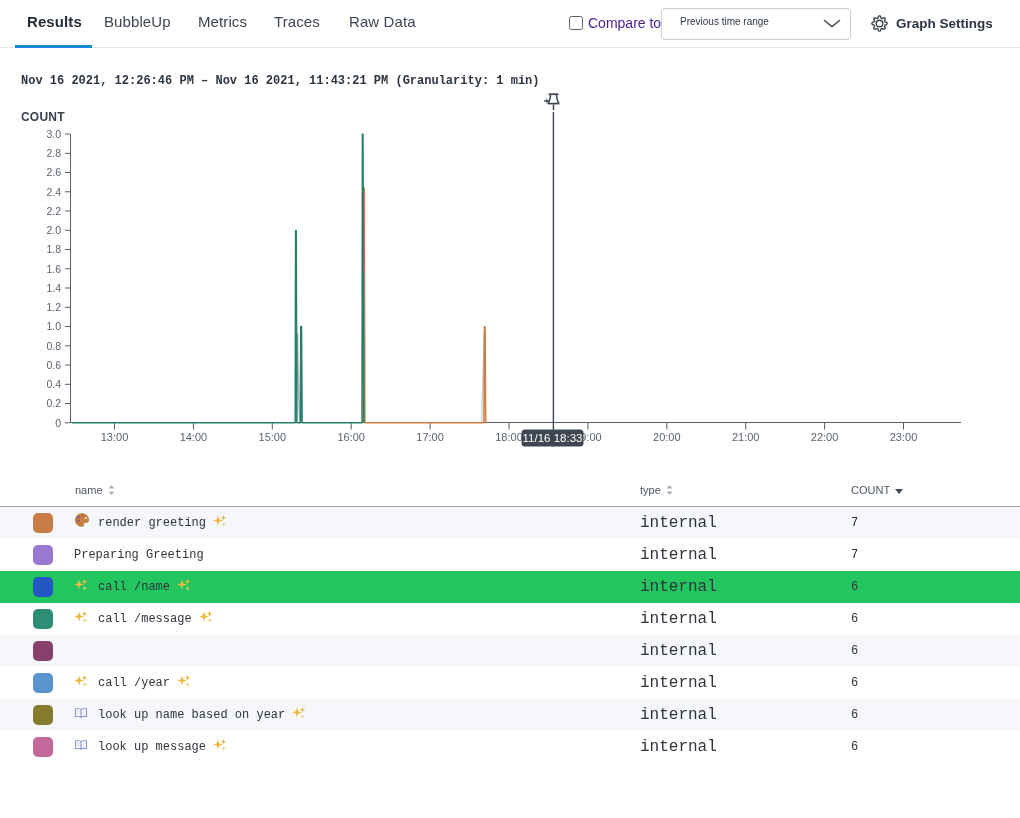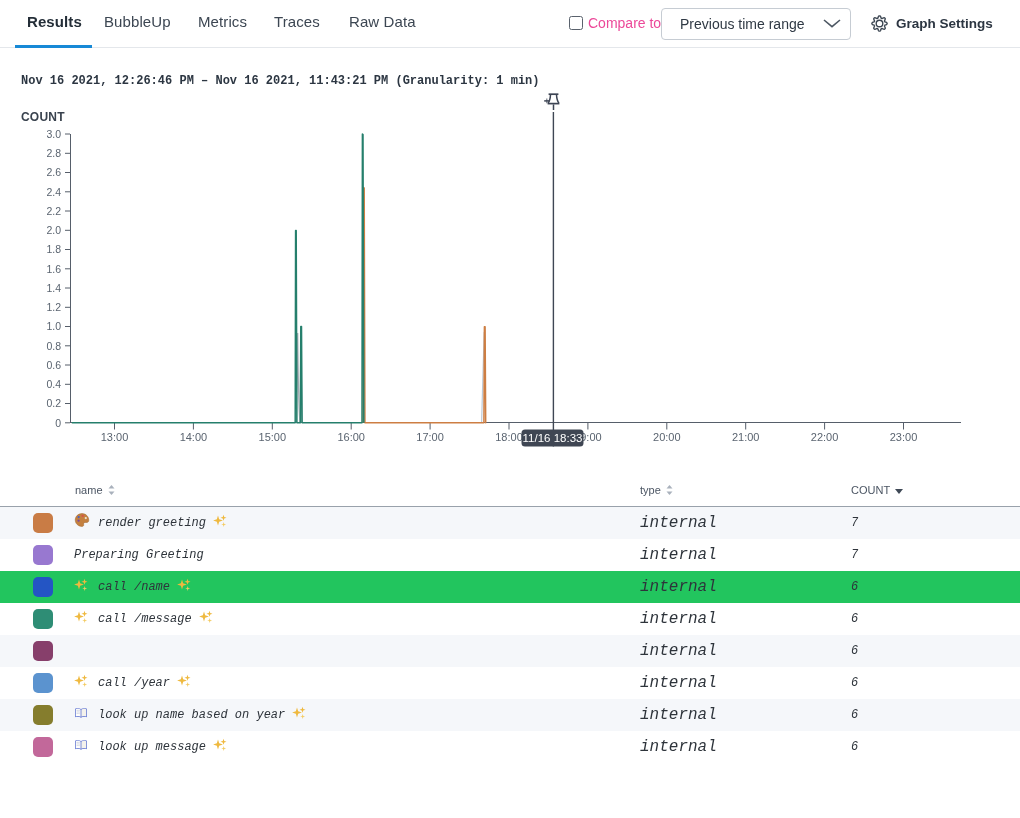--- a/index.html
+++ b/index.html
@@ -5,33 +5,33 @@
 html,body{background:#fff;font-family:"Liberation Sans",sans-serif;}
 #page{position:relative;width:1020px;height:818px;background:#fff;overflow:hidden;}
 .abs{position:absolute;}
 
 .tabbar{position:absolute;left:0;top:0;width:1020px;height:48px;border-bottom:1px solid #e4e7eb;}
 .tab{position:absolute;top:13px;font-size:15px;font-weight:500;color:#3c4652;letter-spacing:.1px;}
 .tab.act{font-weight:700;color:#242e38;}
 .underline{position:absolute;left:15px;top:45px;width:77px;height:3px;background:#1789d6;}
 
 .cb{position:absolute;left:569px;top:16px;width:14px;height:14px;border:1.6px solid #5a626d;border-radius:2.5px;background:#fff;}
-.cblab{position:absolute;left:588px;top:15px;font-size:14px;color:#ec4899;text-align:center;}
+.cblab{position:absolute;left:588px;top:15px;font-size:14px;color:#4c1d95;text-align:center;}
 .sel{position:absolute;left:661px;top:8px;width:190px;height:32px;border:1px solid #c6ccd3;border-radius:4px;background:#fff;}
-.sellab{position:absolute;left:18px;top:7px;font-size:14px;color:#2f3944;}
+.sellab{position:absolute;left:18px;top:7px;font-size:10px;color:#2f3944;}
 .gslab{position:absolute;left:896px;top:16px;font-size:13.5px;font-weight:700;color:#2c3642;}
 
 .ts{position:absolute;left:21px;top:74px;font-size:12px;font-weight:700;color:#2c3642;font-family:Liberation Mono, monospace;}
 .countlab{position:absolute;left:21px;top:110px;font-size:12px;font-weight:700;color:#39424e;letter-spacing:.2px;}
 .ylab{font-size:10.5px;fill:#5a6470;font-family:"Liberation Sans",sans-serif;}
 .xlab{font-size:11px;fill:#5a6470;font-family:"Liberation Sans",sans-serif;}
 
 .thead{position:absolute;top:484px;height:22px;font-size:11px;color:#4b5563;}
 .hline{position:absolute;left:0;top:506px;width:1020px;height:1px;background:#99a1ab;}
-.row{position:absolute;left:0;width:1020px;height:32px;font-style:italic;}
+.row{position:absolute;left:0;width:1020px;height:32px;}
 .sw{position:absolute;left:33px;top:6px;width:20px;height:20px;border-radius:5px;}
 .nmcell{position:absolute;left:74px;top:0;height:32px;line-height:32px;font-family:"Liberation Mono",monospace;font-size:12px;color:#2e343b;white-space:nowrap;}
 .nm{}
 .lead{margin-right:10px;}
 
 .tycell{position:absolute;left:640px;top:0;height:32px;line-height:32px;font-family:"Liberation Mono",monospace;font-size:16px;color:#2e343b;}
 .ctcell{position:absolute;left:851px;top:0;height:32px;line-height:32px;font-family:"Liberation Mono",monospace;font-size:12px;color:#2e343b;}
 .em{vertical-align:-2px;}
 .sic{vertical-align:-2px;margin-left:4px;}
 .stats{position:absolute;top:771px;font-family:"Liberation Mono",monospace;font-size:10px;color:#3b4147;white-space:pre;}

